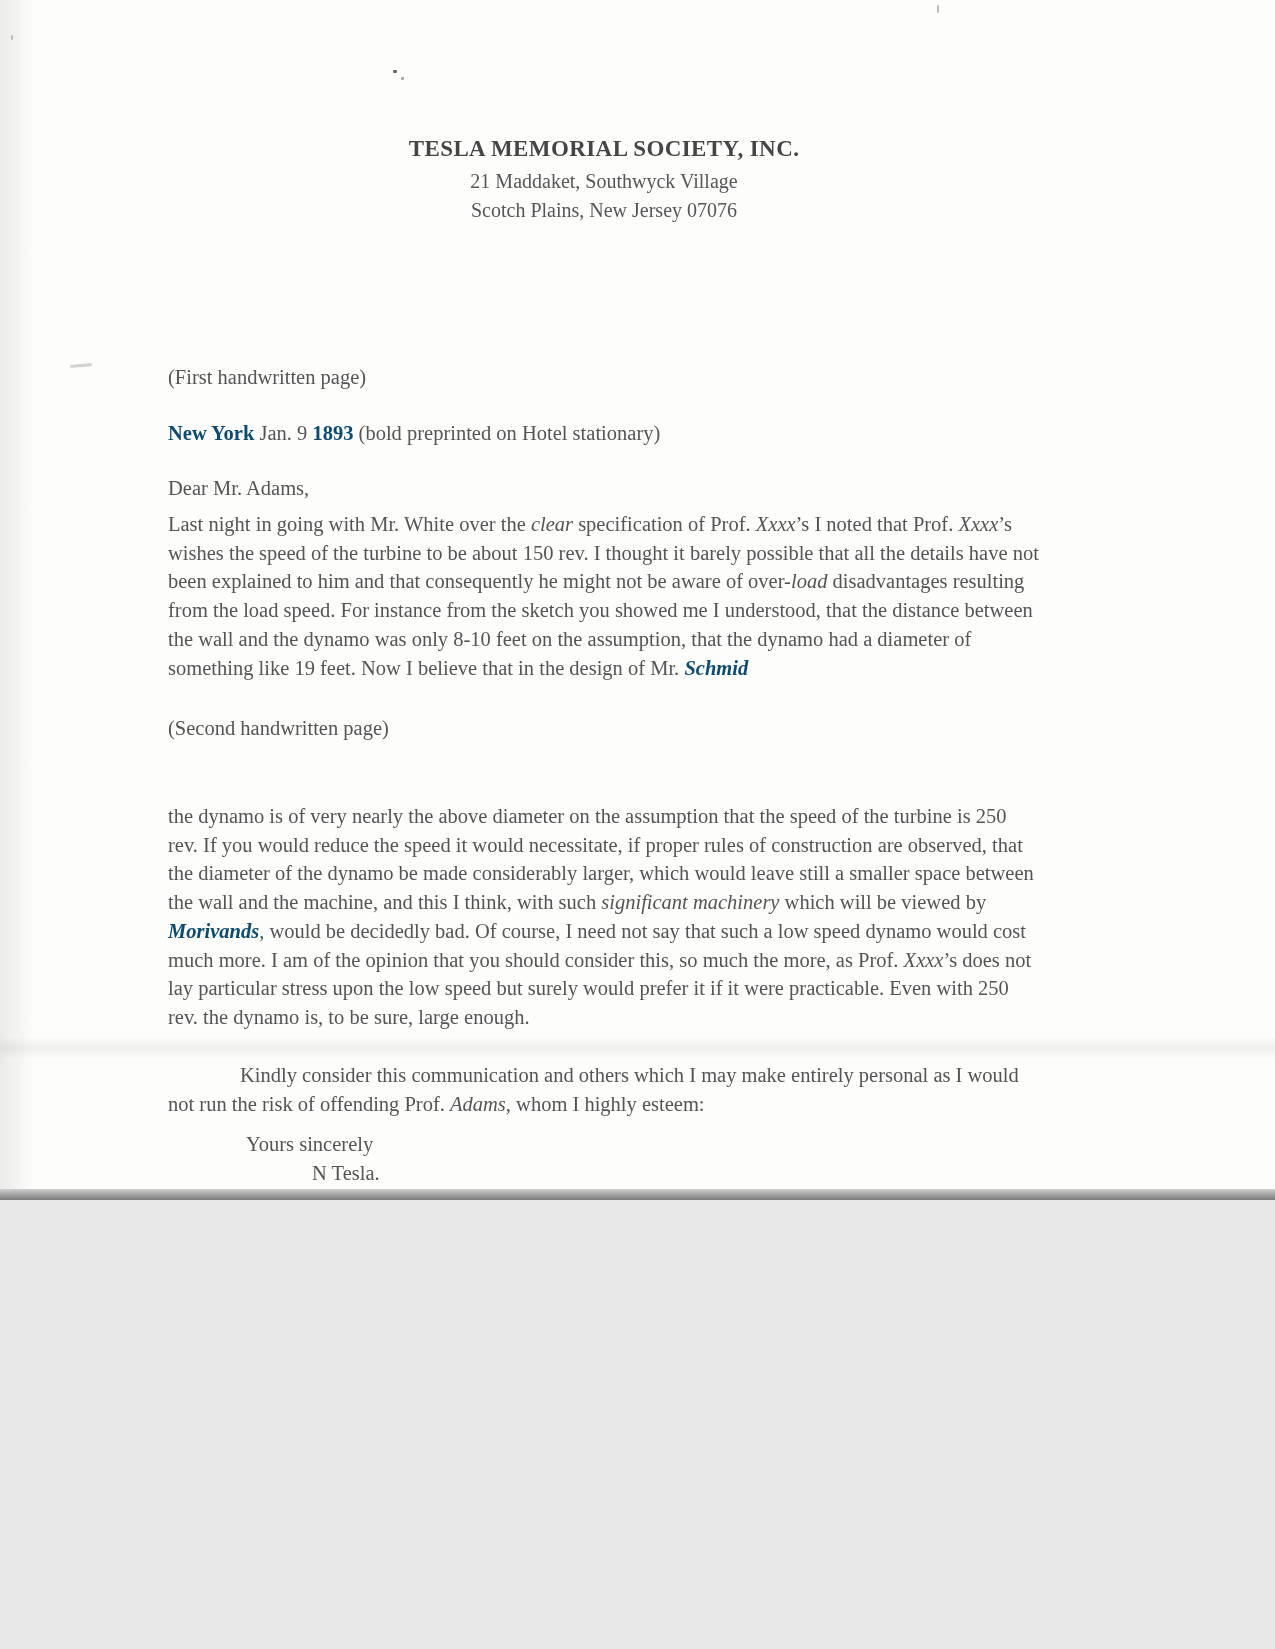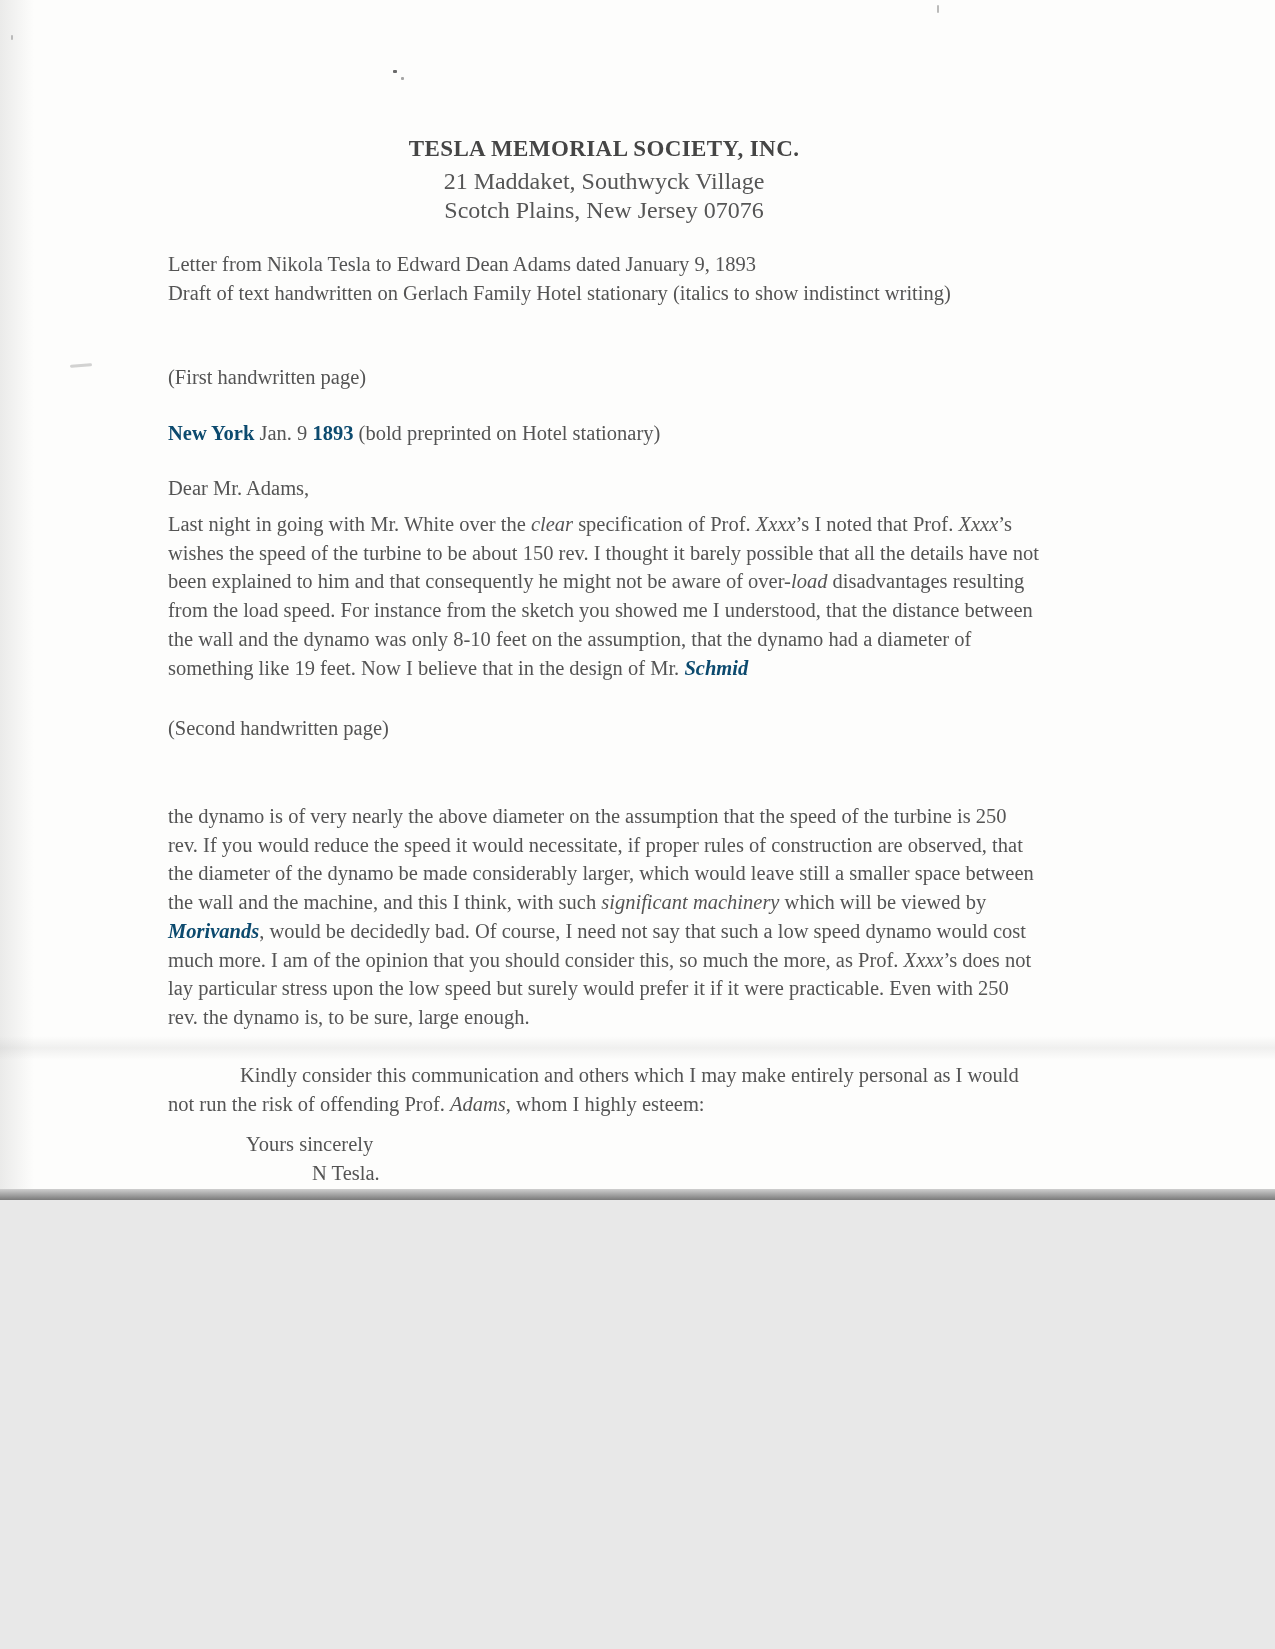--- a/index.html
+++ b/index.html
@@ -31,21 +31,21 @@
   .speck.s2{left:401px;top:77px;width:3px;height:3px;opacity:.6;}
   .speck.s3{left:937px;top:5px;width:2px;height:8px;opacity:.45;}
   .speck.s4{left:11px;top:35px;width:2px;height:5px;opacity:.4;}
   .smudge{position:absolute;left:70px;top:364px;width:22px;height:3px;
     background:rgba(130,130,130,.35);transform:rotate(-4deg);border-radius:2px;}
 
   
   .col{position:absolute;left:168px;width:872px;}
   .header-block{top:136px;text-align:center;color:#4a4a4a;}
   .org-name{font-weight:bold;font-size:23px;letter-spacing:.4px;color:#454545;}
-  .addr{font-size:24px;line-height:29px;margin-top:5px;color:#565656;}
+  .addr{font-size:20px;line-height:29px;margin-top:5px;color:#565656;}
 
   .body-text{font-size:20.5px;line-height:28.7px;color:#545454;}
   .description{top:250px;}
   .page-note-1{top:363px;}
   .dateline{top:419px;}
   .salutation{top:474px;}
   .para1{top:510px;}
   .page-note-2{top:714px;}
   .para2{top:802px;}
   .para3{top:1061px;text-indent:72px;}
@@ -72,24 +72,20 @@
   <span class="smudge"></span>
 
   <div class="col header-block">
     <div class="org-name">TESLA MEMORIAL SOCIETY, INC.</div>
     <div class="addr">
       <div>21 Maddaket, Southwyck Village</div>
       <div>Scotch Plains, New Jersey 07076</div>
     </div>
   </div>
 
-  <div class="col body-text description">
-    <div>Letter from Nikola Tesla to Edward Dean Adams dated January 9, 1893</div>
-    <div>Draft of text handwritten on Gerlach Family Hotel stationary (italics to show indistinct writing)</div>
-  </div>
 
   <div class="col body-text page-note-1">(First handwritten page)</div>
 
   <div class="col body-text dateline"><span class="bd">New York</span><span> Jan. 9 </span><span class="bd">1893</span><span> (bold preprinted on Hotel stationary)</span></div>
 
   <div class="col body-text salutation">Dear Mr. Adams,</div>
 
   <div class="col body-text para1"><span>Last night in going with Mr. White over the </span><span class="it">clear</span><span> specification of Prof. </span><span class="it">Xxxx</span><span>’s I noted that Prof. </span><span class="it">Xxxx</span><span>’s wishes the speed of the turbine to be about 150 rev.  I thought it barely possible that all the details have not been explained to him and that consequently he might not be aware of over-</span><span class="it">load</span><span> disadvantages resulting from the load speed.  For instance from the sketch you showed me I understood, that the distance between the wall and the dynamo was only 8-10 feet on the assumption, that the dynamo had a diameter of something like 19 feet.  Now I believe that in the design of Mr. </span><span class="it bd">Schmid</span></div>
 
   <div class="col body-text page-note-2">(Second handwritten page)</div>

